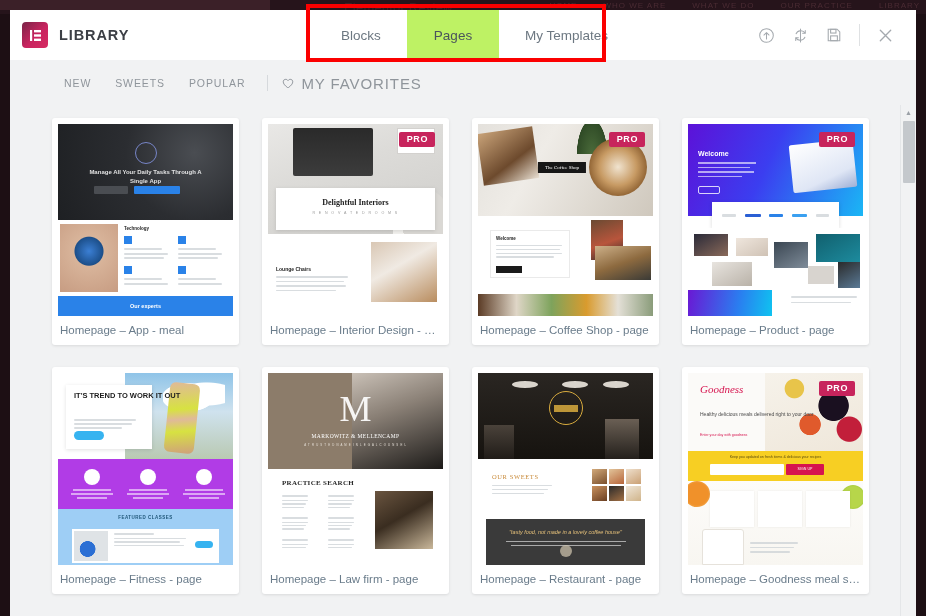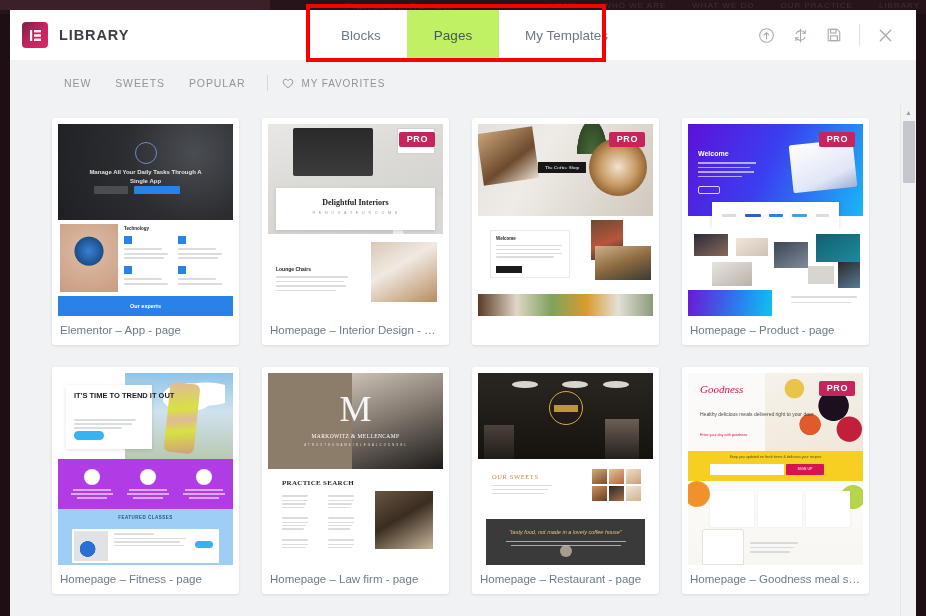--- a/index.html
+++ b/index.html
@@ -110,21 +110,21 @@
     background: #f1f2f3;
   }
   #filters { display: flex; align-items: center; gap: 0; }
   .filter {
     font-size: 10.5px; letter-spacing: .9px; color: #8f959b;
     padding: 6px 12px; cursor: pointer; white-space: nowrap;
   }
   #fdivider { width: 1px; height: 16px; background: #d6d9dc; margin: 0 10px; }
   #favorites {
     display: flex; align-items: center; gap: 7px;
-    font-size: 10px; letter-spacing: .9px; color: #8f959b;
+    font-size: 15px; letter-spacing: .9px; color: #8f959b;
     cursor: pointer; padding: 6px 4px;
   }
   #search-wrap {
     margin-left: auto;
     width: 188px;
     border-bottom: 1px solid #d9dcdf;
     display: flex; align-items: center;
     padding-bottom: 5px;
   }
   #search-input {
@@ -509,21 +509,21 @@
             <div class="line" style="position:absolute;left:120px;top:28px;width:38px;height:2px"></div>
             <div class="line" style="position:absolute;left:120px;top:33px;width:44px;height:1.5px"></div>
             <div class="line" style="position:absolute;left:120px;top:37px;width:40px;height:1.5px"></div>
             <div class="line" style="position:absolute;left:66px;top:58px;width:38px;height:2px"></div>
             <div class="line" style="position:absolute;left:66px;top:63px;width:44px;height:1.5px"></div>
             <div class="line" style="position:absolute;left:120px;top:58px;width:38px;height:2px"></div>
             <div class="line" style="position:absolute;left:120px;top:63px;width:44px;height:1.5px"></div>
           </div>
           <div class="t-sec app-cta">Our experts</div>
         </div>
-        <div class="card-title">Elementor – App - page</div>
+        <div class="card-title">Homepage – App - meal</div>
       </div>
 
       <div class="card">
         <div class="thumb">
           <div class="pro-badge">PRO</div>
           <div class="t-sec int-hero">
             <div class="mon"></div>
             <div class="frame"></div>
             <div class="fan"></div>
           </div>
@@ -563,20 +563,21 @@
                 <div class="line" style="width:66px;height:1.4px;margin-bottom:2.4px"></div>
                 <div class="line" style="width:58px;height:1.4px"></div>
               </div>
               <div style="position:absolute;left:5px;bottom:4px;width:26px;height:7px;background:#1b1b1b"></div>
             </div>
             <div class="p1"></div>
             <div class="p2"></div>
           </div>
           <div class="t-sec cof-strip"></div>
         </div>
+        <div class="card-title">Homepage – Coffee Shop - page</div>
       </div>
 
       <div class="card">
         <div class="thumb">
           <div class="pro-badge">PRO</div>
           <div class="t-sec prod-hero">
             <div class="wh">Welcome</div>
             <div class="lns">
               <div style="background:#fff;opacity:.6;width:58px;height:1.6px;margin-bottom:3px"></div>
               <div style="background:#fff;opacity:.6;width:52px;height:1.6px;margin-bottom:3px"></div>
@@ -615,21 +616,21 @@
         <div class="card-title">Homepage – Product - page</div>
       </div>
 
       <div class="card">
         <div class="thumb">
           <div class="t-sec fit-hero">
             <div class="ph"></div>
             <div class="cloud"></div>
             <div class="body"></div>
             <div class="card2"></div>
-            <div class="h1">IT'S TIME TO TREND IT OUT</div>
+            <div class="h1">IT'S TREND TO WORK IT OUT</div>
             <div style="position:absolute;left:16px;top:46px">
               <div class="line" style="width:62px;height:1.5px;margin-bottom:2.5px"></div>
               <div class="line" style="width:58px;height:1.5px;margin-bottom:2.5px"></div>
               <div class="line" style="width:48px;height:1.5px"></div>
             </div>
             <div class="b1"></div>
           </div>
           <div class="t-sec fit-band">
             <div class="ci" style="left:26px"></div>
             <div class="ci" style="left:82px"></div>

